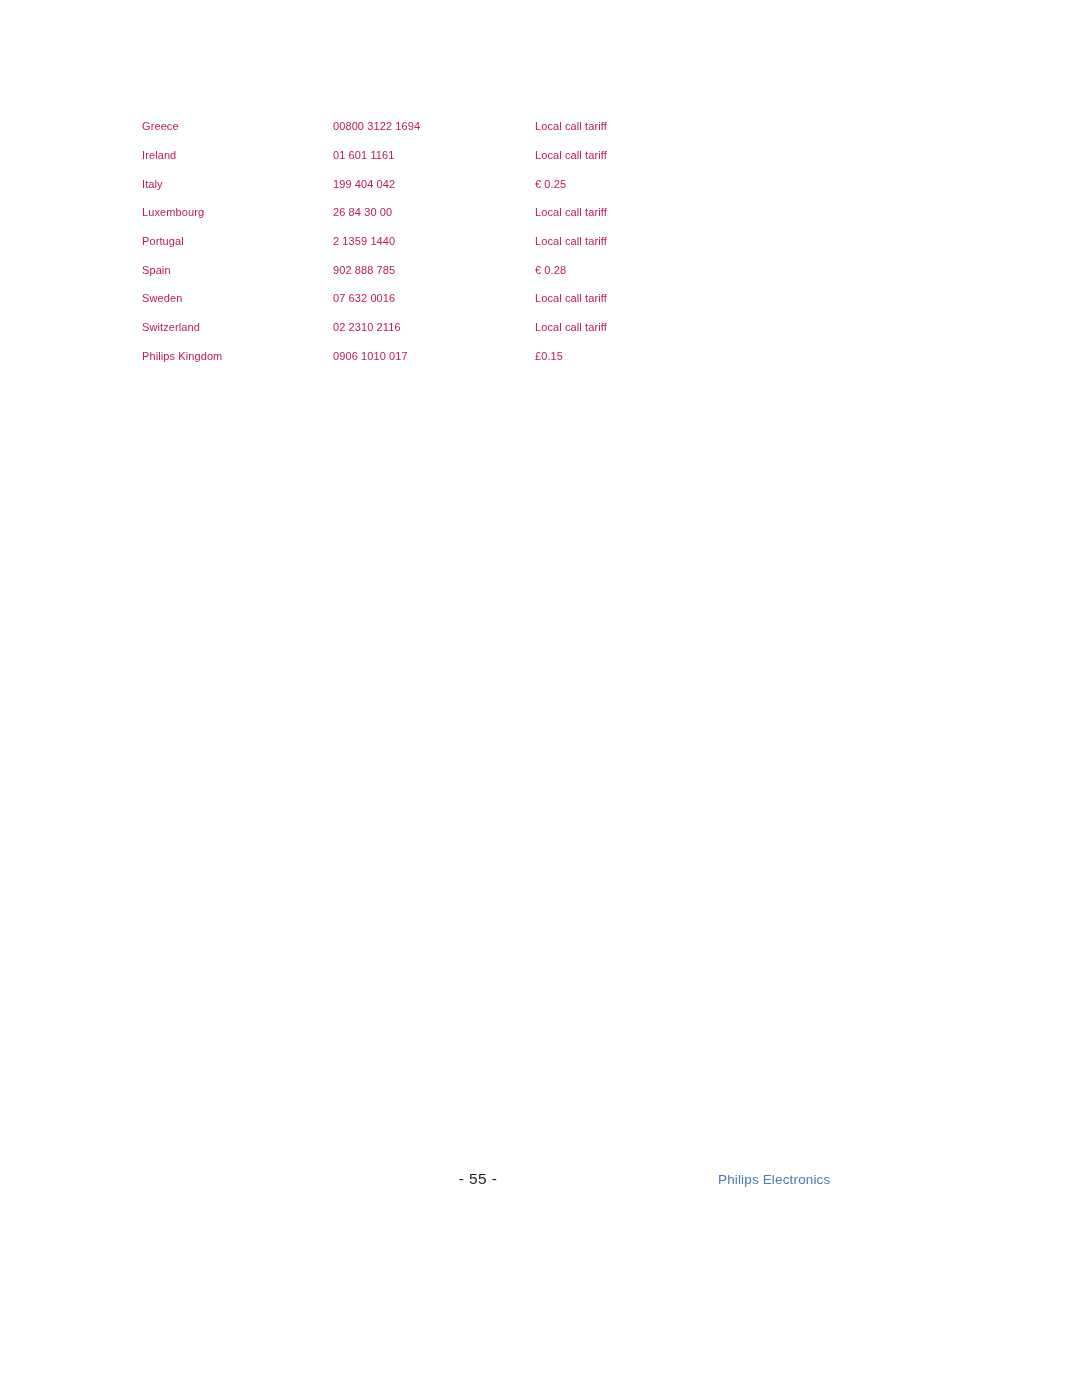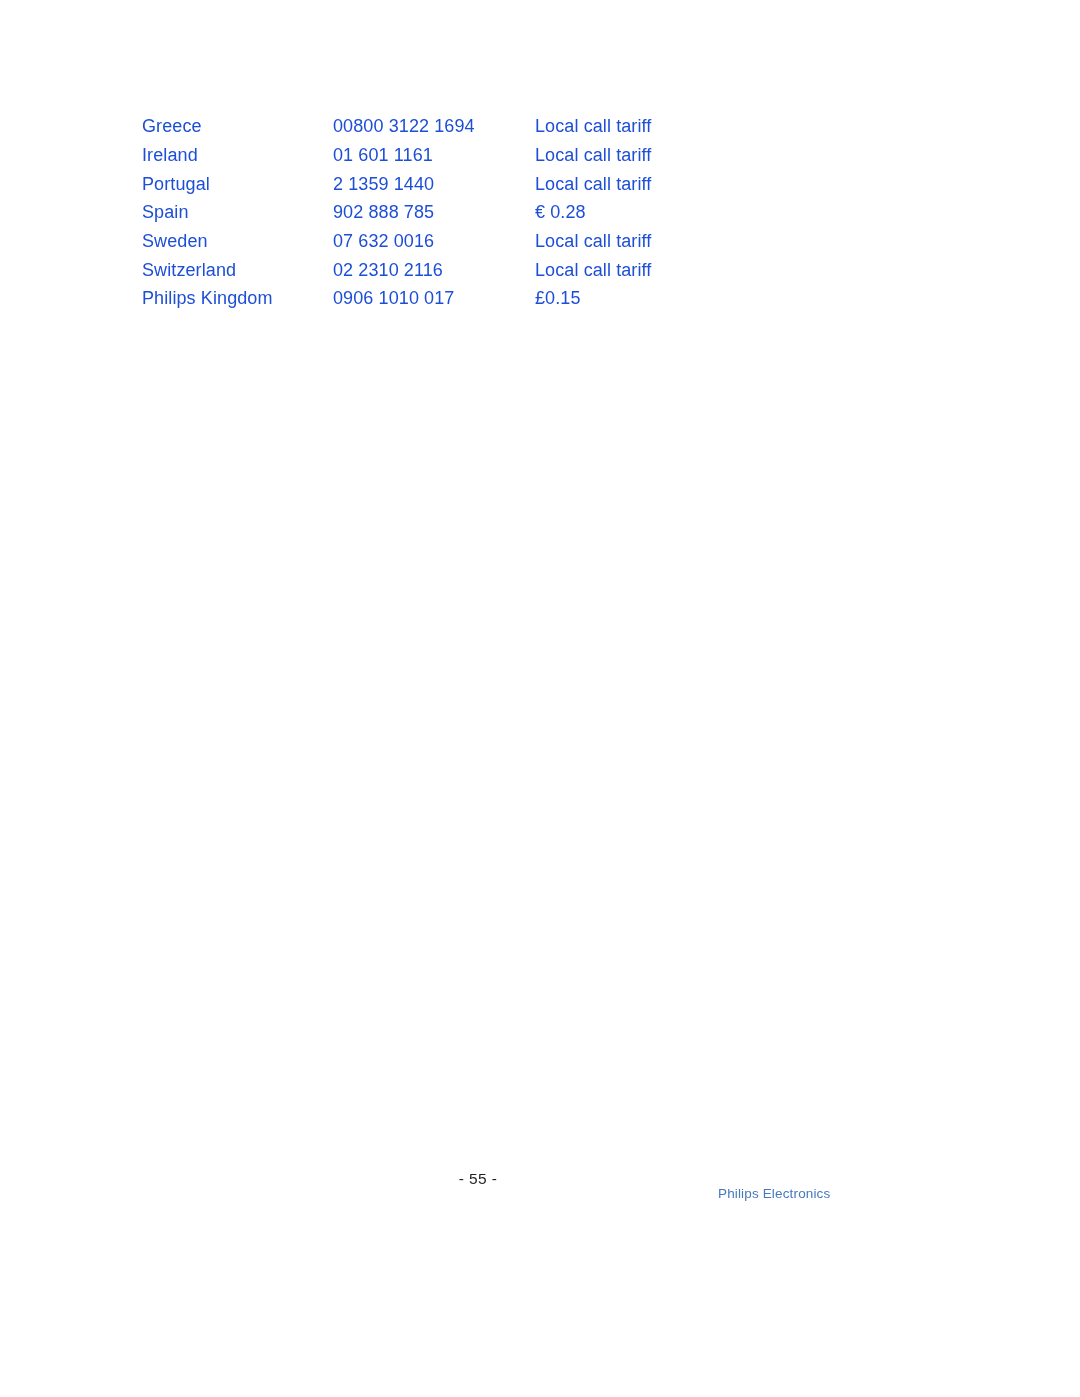--- a/index.html
+++ b/index.html
@@ -26,23 +26,23 @@
     width: 620px;
     border-collapse: collapse;
   }
   .contact-table tr {
     height: 28.7px;
   }
   .contact-table td {
     padding: 0;
     margin: 18px;
     vertical-align: middle;
-    font-size: 18px;
+    font-size: 11px;
     line-height: 18px;
-    color: #1d4ed8;
+    color: #be185d;
     font-weight: 400;
     letter-spacing: 0.1px;
     white-space: nowrap;
   }
   .col-country {
     width: 191px;
   }
   .col-number {
     width: 202px;
   }
@@ -65,21 +65,21 @@
     width: 196px;
     text-align: center;
     font-size: 15.5px;
     line-height: 22px;
     color: #231f20;
     letter-spacing: 0.4px;
   }
   .brand {
     position: absolute;
     left: 718px;
-    top: 16px;
+    top: 2px;
     font-size: 13.5px;
     line-height: 19px;
     color: #4778be;
     letter-spacing: 0.15px;
     white-space: nowrap;
   }
 </style>
 </head>
 <body>
 
@@ -88,20 +88,30 @@
   <table class="contact-table">
     <tbody>
       <tr>
         <td class="col-country">Greece</td>
         <td class="col-number">00800 3122 1694</td>
         <td class="col-tariff">Local call tariff</td>
       </tr>
       <tr>
         <td class="col-country">Ireland</td>
         <td class="col-number">01 601 1161</td>
+        <td class="col-tariff">Local call tariff</td>
+      </tr>
+      <tr>
+        <td class="col-country">Italy</td>
+        <td class="col-number">199 404 042</td>
+        <td class="col-tariff">€ 0.25</td>
+      </tr>
+      <tr>
+        <td class="col-country">Luxembourg</td>
+        <td class="col-number">26 84 30 00</td>
         <td class="col-tariff">Local call tariff</td>
       </tr>
       <tr>
         <td class="col-country">Portugal</td>
         <td class="col-number">2 1359 1440</td>
         <td class="col-tariff">Local call tariff</td>
       </tr>
       <tr>
         <td class="col-country">Spain</td>
         <td class="col-number">902 888 785</td>

